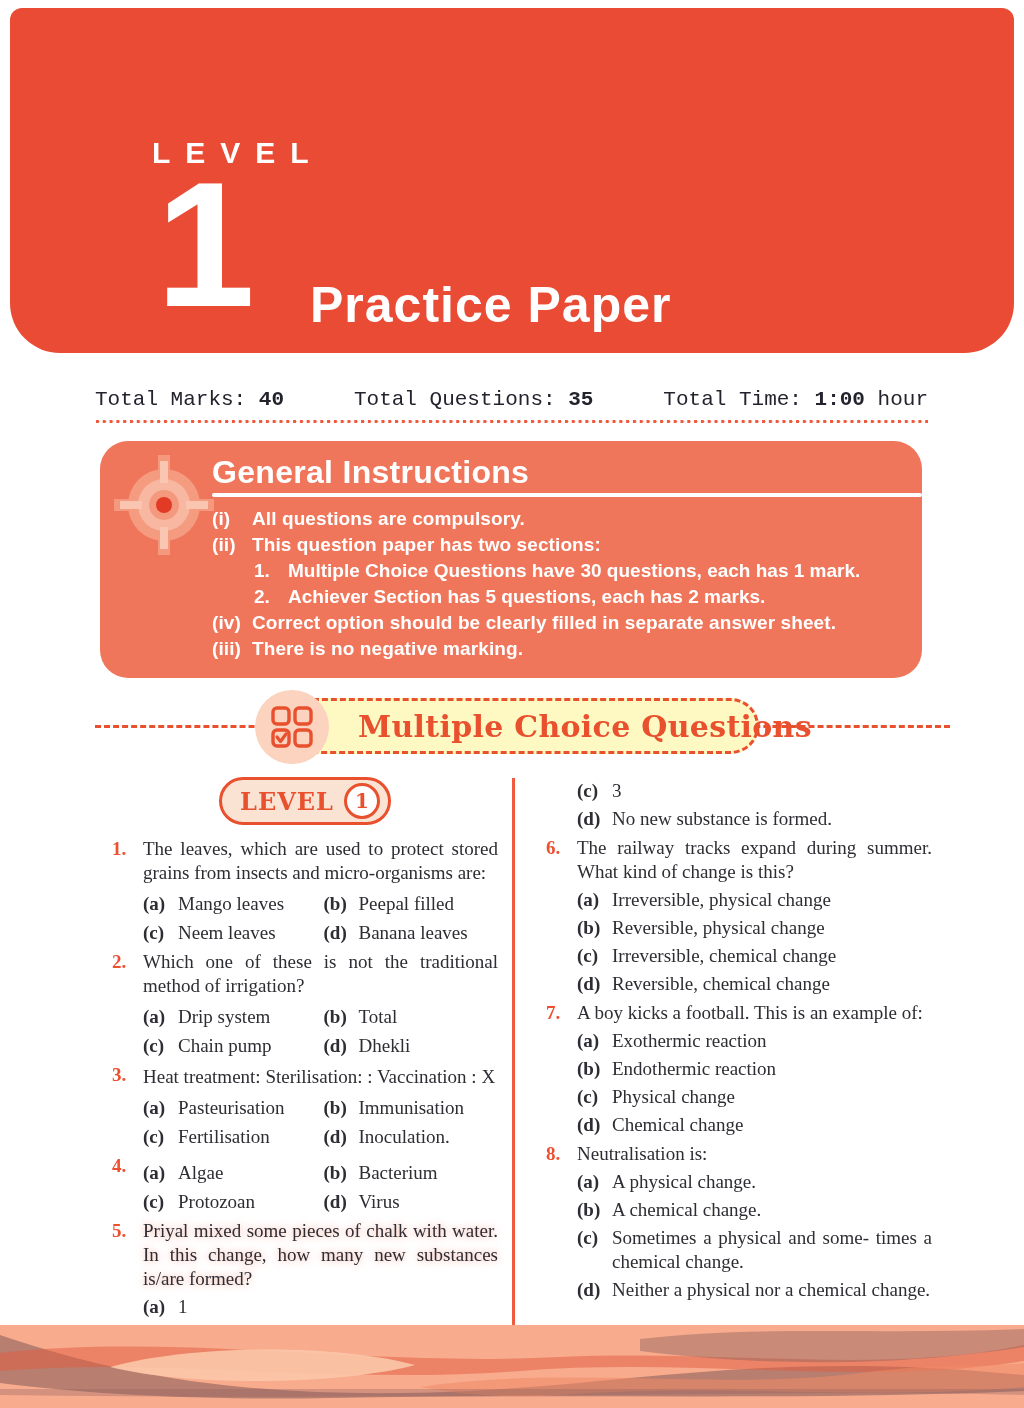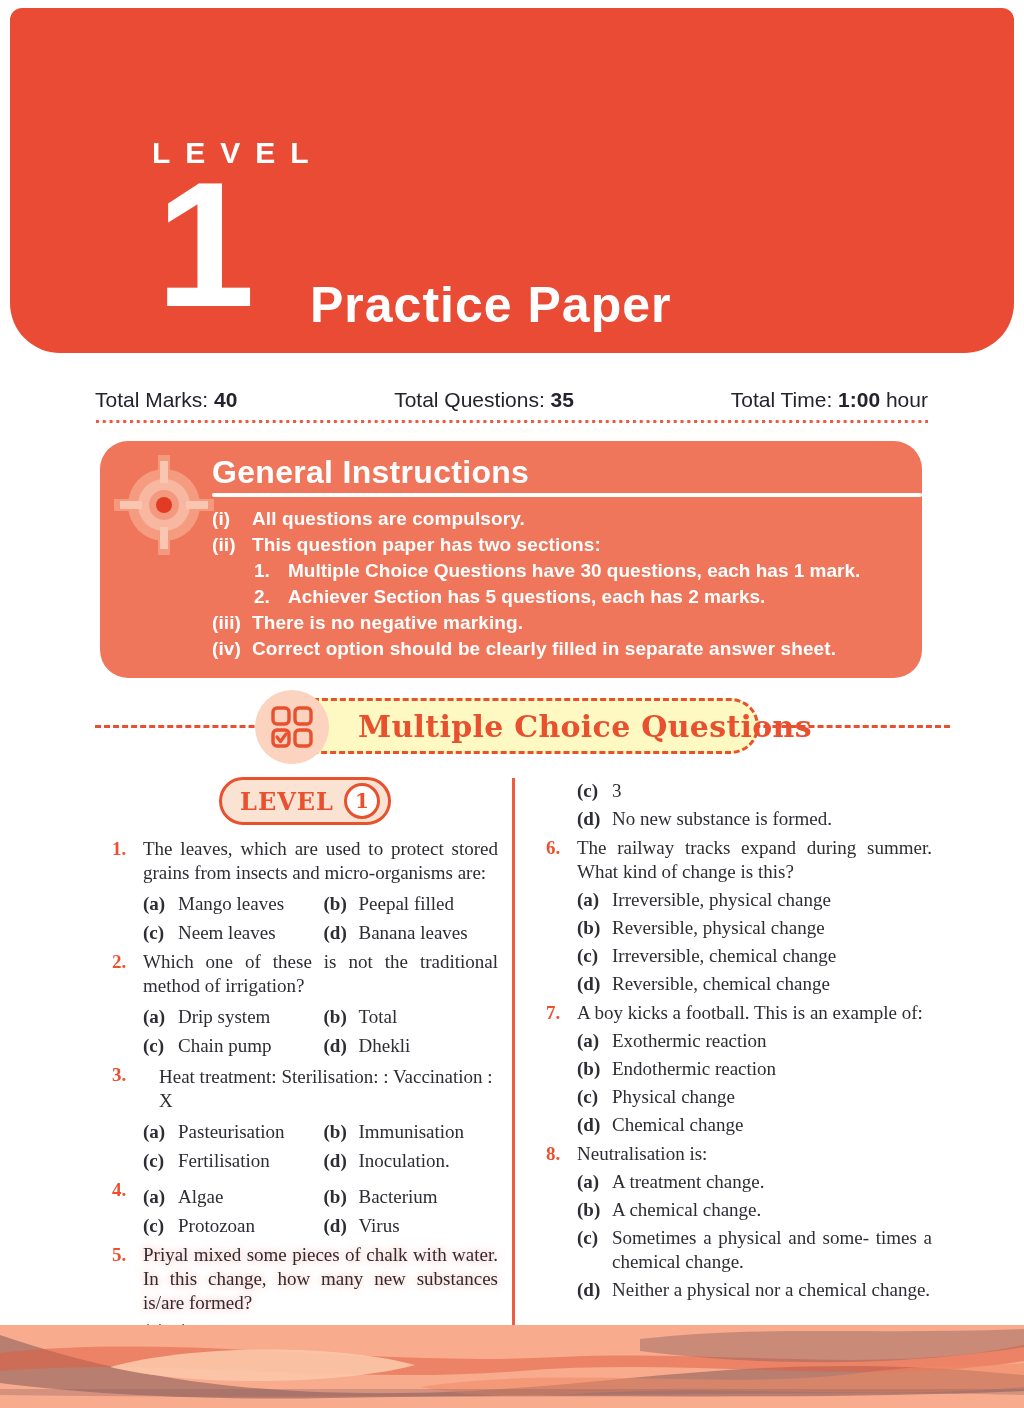--- a/index.html
+++ b/index.html
@@ -11,21 +11,21 @@
         background:#EA4B35;border-radius:12px 12px 50px 50px;}
   .hero-level{position:absolute;left:142px;top:128px;color:#fff;font-size:30px;font-weight:700;
         letter-spacing:15px;}
   .hero-one{position:absolute;left:146px;top:148px;color:#fff;font-size:178px;font-weight:700;
         line-height:1;}
   .hero-title{position:absolute;left:300px;top:268px;color:#fff;font-size:50px;font-weight:700;
         letter-spacing:1px;}
 
   
   .meta-row{position:absolute;left:95px;right:96px;top:388px;display:flex;
-        justify-content:space-between;font-size:21px;color:#23232e;}
+        justify-content:space-between;font-size:21px;color:#23232e;font-family:Liberation Mono, monospace;}
   .meta-item b{font-weight:700;}
   .dotted-rule{position:absolute;left:95px;right:96px;top:419px;height:6px;
         background-image:radial-gradient(circle at 2.5px 2.5px,#ED5A3C 1.7px,transparent 2px);
         background-size:6.8px 6px;background-repeat:repeat-x;}
 
   
   .instructions{position:absolute;left:100px;right:102px;top:441px;background:#F0765B;
         border-radius:28px;padding:13px 22px 16px 112px;color:#fff;}
   .target-icon{position:absolute;left:14px;top:14px;width:100px;height:100px;}
   .inst-title{font-size:32px;font-weight:700;margin:0 0 2px 0;letter-spacing:.3px;}
@@ -58,21 +58,21 @@
         letter-spacing:1px;}
   .level-badge-circle{width:30px;height:30px;border-radius:50%;background:#fff;border:3px solid #E8502E;
         color:#E8502E;font-family:"DejaVu Serif",serif;font-weight:700;font-size:20px;
         display:flex;align-items:center;justify-content:center;}
 
   .question{display:flex;margin-bottom:5px;font-family:"Liberation Serif",serif;}
   .qnum{flex:0 0 31px;color:#ED4F2F;font-weight:700;font-size:19px;line-height:24px;}
   .qbody{flex:1;min-width:0;}
   .qtext{font-size:19px;line-height:24px;color:#2d2d33;text-align:justify;}
   .qtext.highlight{text-shadow:0 0 7px rgba(240,100,75,.55);}
-  .qtext2{font-size:19px;line-height:24px;color:#2d2d33;margin-top:2px;margin-left:16px;}
+  .qtext2{font-size:19px;line-height:24px;color:#2d2d33;margin-top:2px;}
   .opts{margin-top:4px;}
   .opts.two-col{display:grid;grid-template-columns:1fr 1fr;column-gap:6px;row-gap:2px;}
   .opt{display:flex;gap:9px;font-size:19px;line-height:24px;margin-top:3px;}
   .opts.one-col .opt{margin-top:4px;}
   .optletter{font-weight:700;color:#2d2d33;flex:0 0 26px;}
   .opttext{color:#2d2d33;text-align:justify;}
 
   
   .footer{position:absolute;left:0;bottom:0;width:1024px;height:83px;z-index:3;}
 </style>
@@ -128,29 +128,29 @@
     <span>Multiple Choice Questions have 30 questions, each has 1 mark.</span>
   </div>
             <div class="inst-sub">
     <span class="inst-sub-marker">2.</span>
     <span>Achiever Section has 5 questions, each has 2 marks.</span>
   </div>
           </div>
   </div>
         <div>
     <div class="inst-item">
+      <span class="inst-marker">(iv)</span>
+      <span>Correct option should be clearly filled in separate answer sheet.</span>
+    </div>
+    <div></div>
+  </div>
+        <div>
+    <div class="inst-item">
       <span class="inst-marker">(iii)</span>
       <span>There is no negative marking.</span>
-    </div>
-    <div></div>
-  </div>
-        <div>
-    <div class="inst-item">
-      <span class="inst-marker">(iv)</span>
-      <span>Correct option should be clearly filled in separate answer sheet.</span>
     </div>
     <div></div>
   </div>
       </div>
   </div>
 
   <div class="mcq-header">
     <div class="mcq-dash"></div>
     <div class="mcq-pill">
       <span class="mcq-title">Multiple Choice Questions</span>
@@ -360,21 +360,21 @@
     </div>
   </div>
         <div class="question">
     <span class="qnum">8.</span>
     <div class="qbody">
       <div class="qtext">Neutralisation is:</div>
 
       <div class="opts one-col">
               <div class="opt">
     <span class="optletter">(a)</span>
-    <span class="opttext">A treatment change.</span>
+    <span class="opttext">A physical change.</span>
   </div>
               <div class="opt">
     <span class="optletter">(b)</span>
     <span class="opttext">A chemical change.</span>
   </div>
               <div class="opt">
     <span class="optletter">(c)</span>
     <span class="opttext">Sometimes a physical and some- times a chemical change.</span>
   </div>
               <div class="opt">

